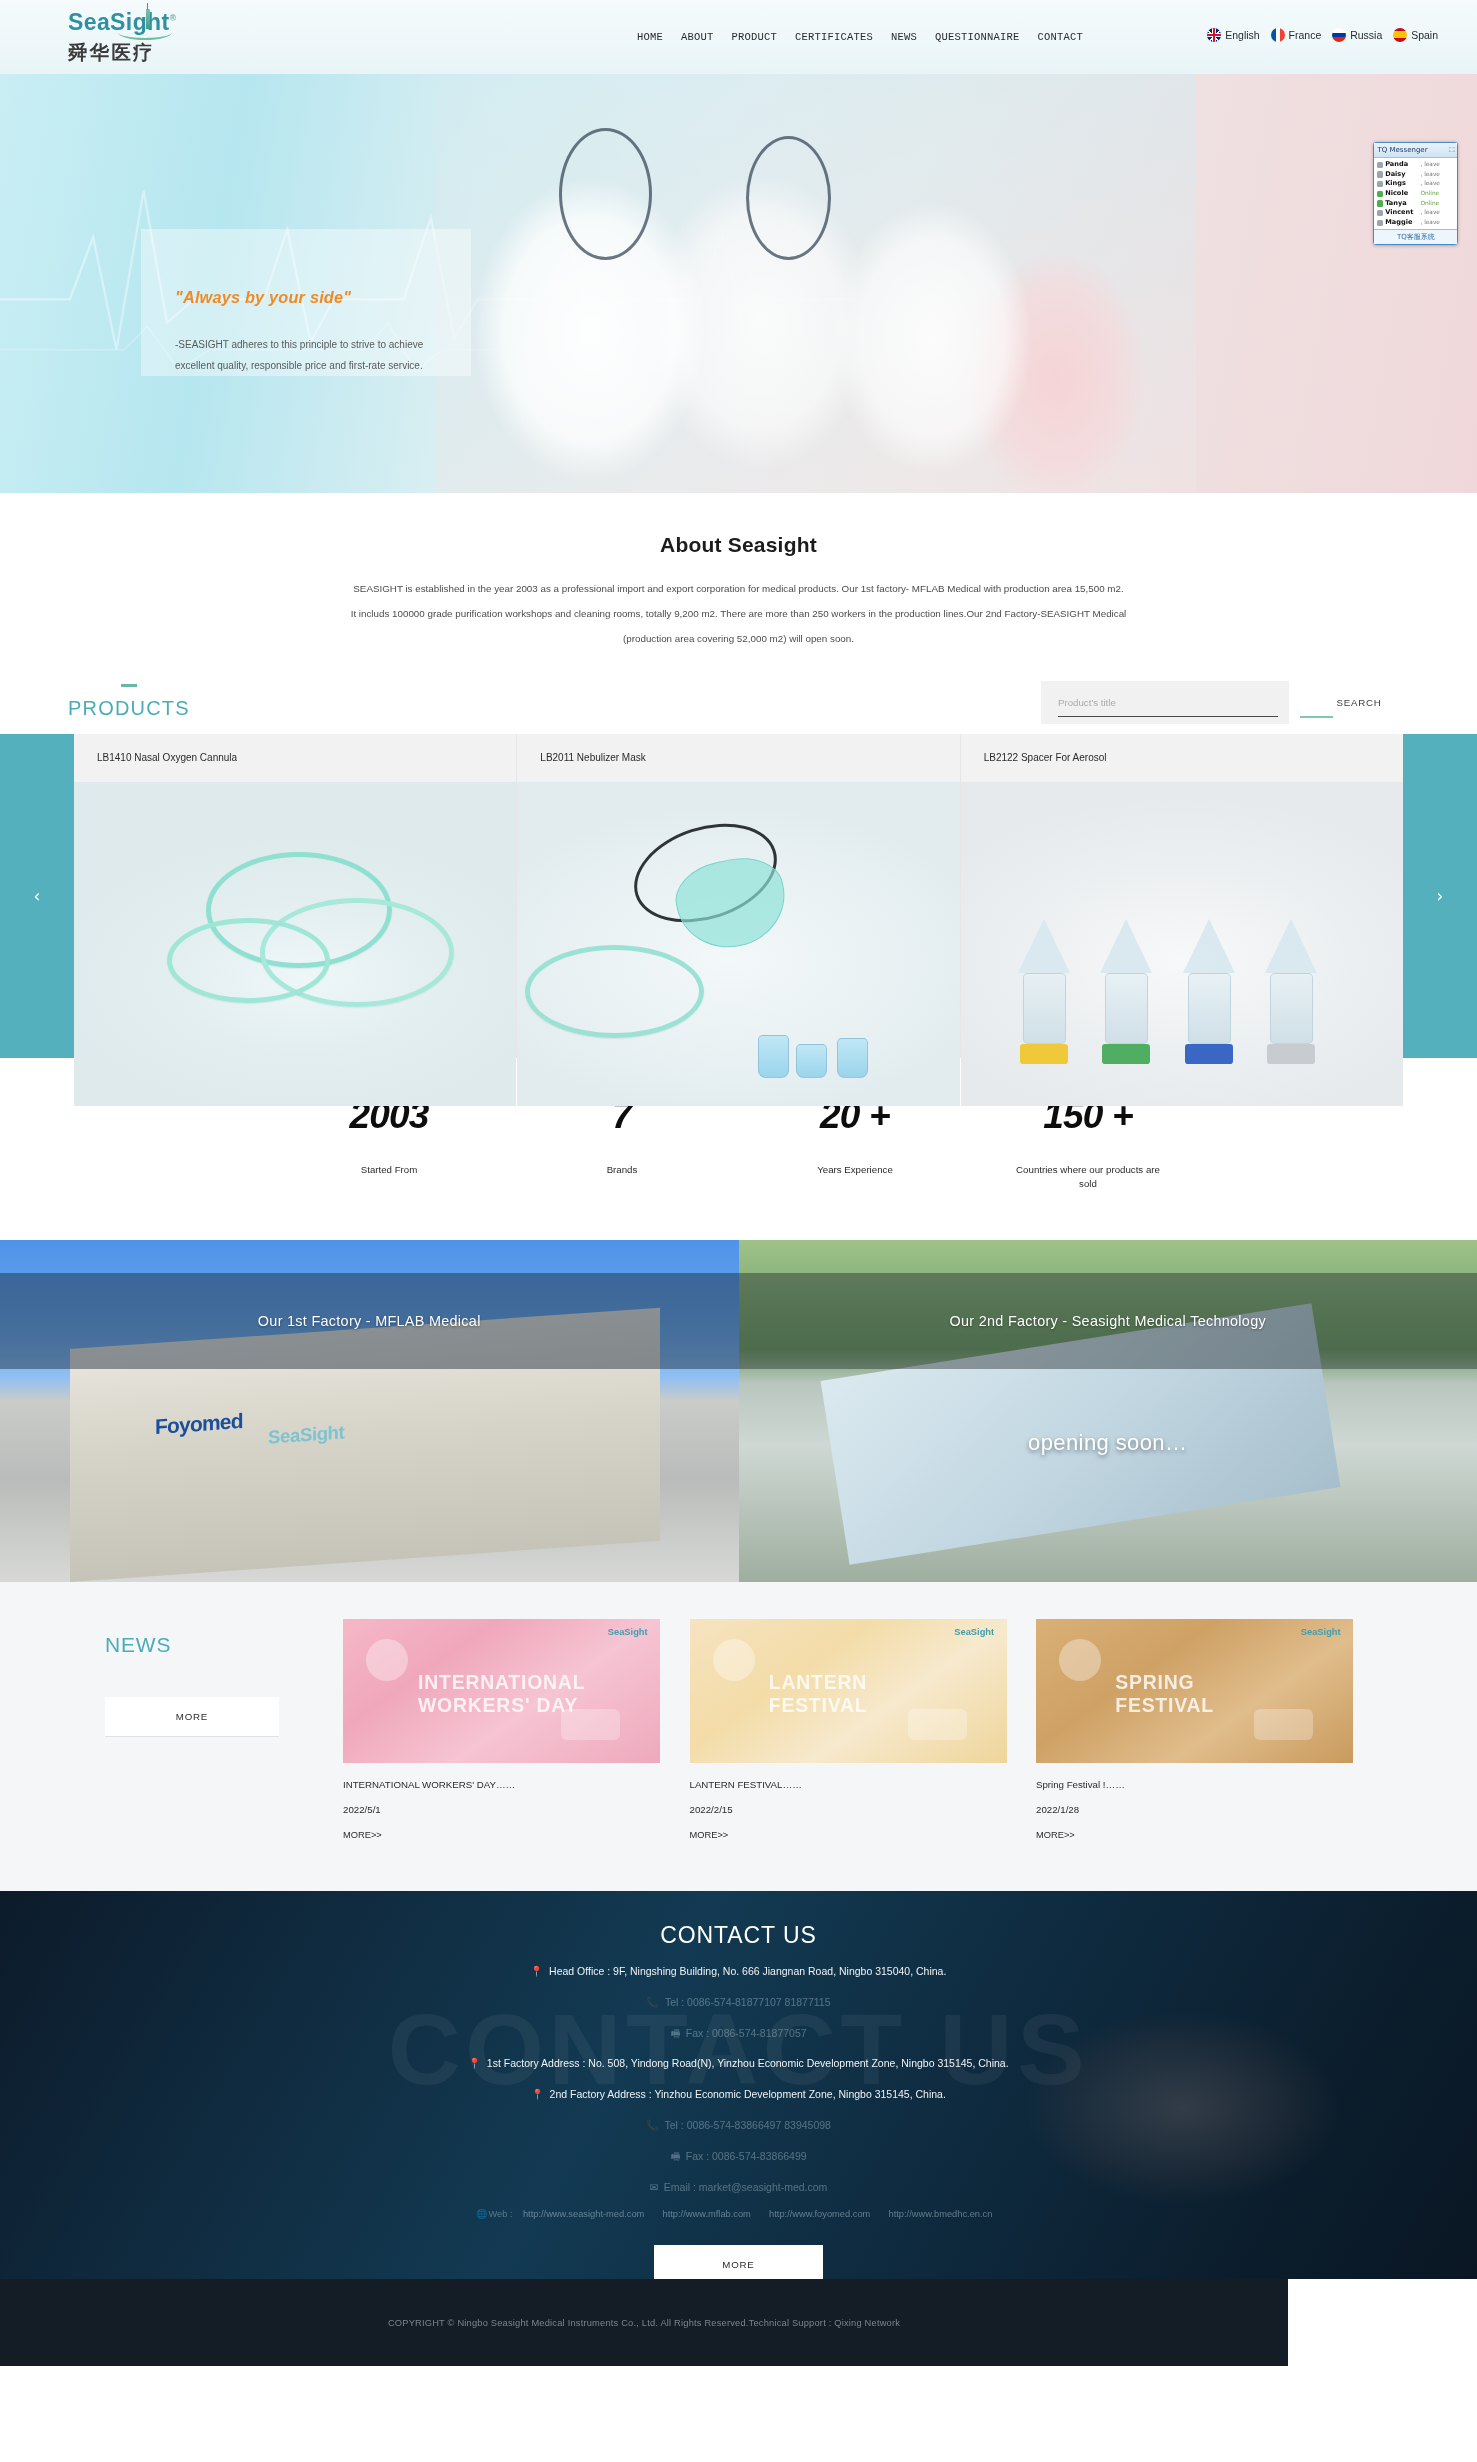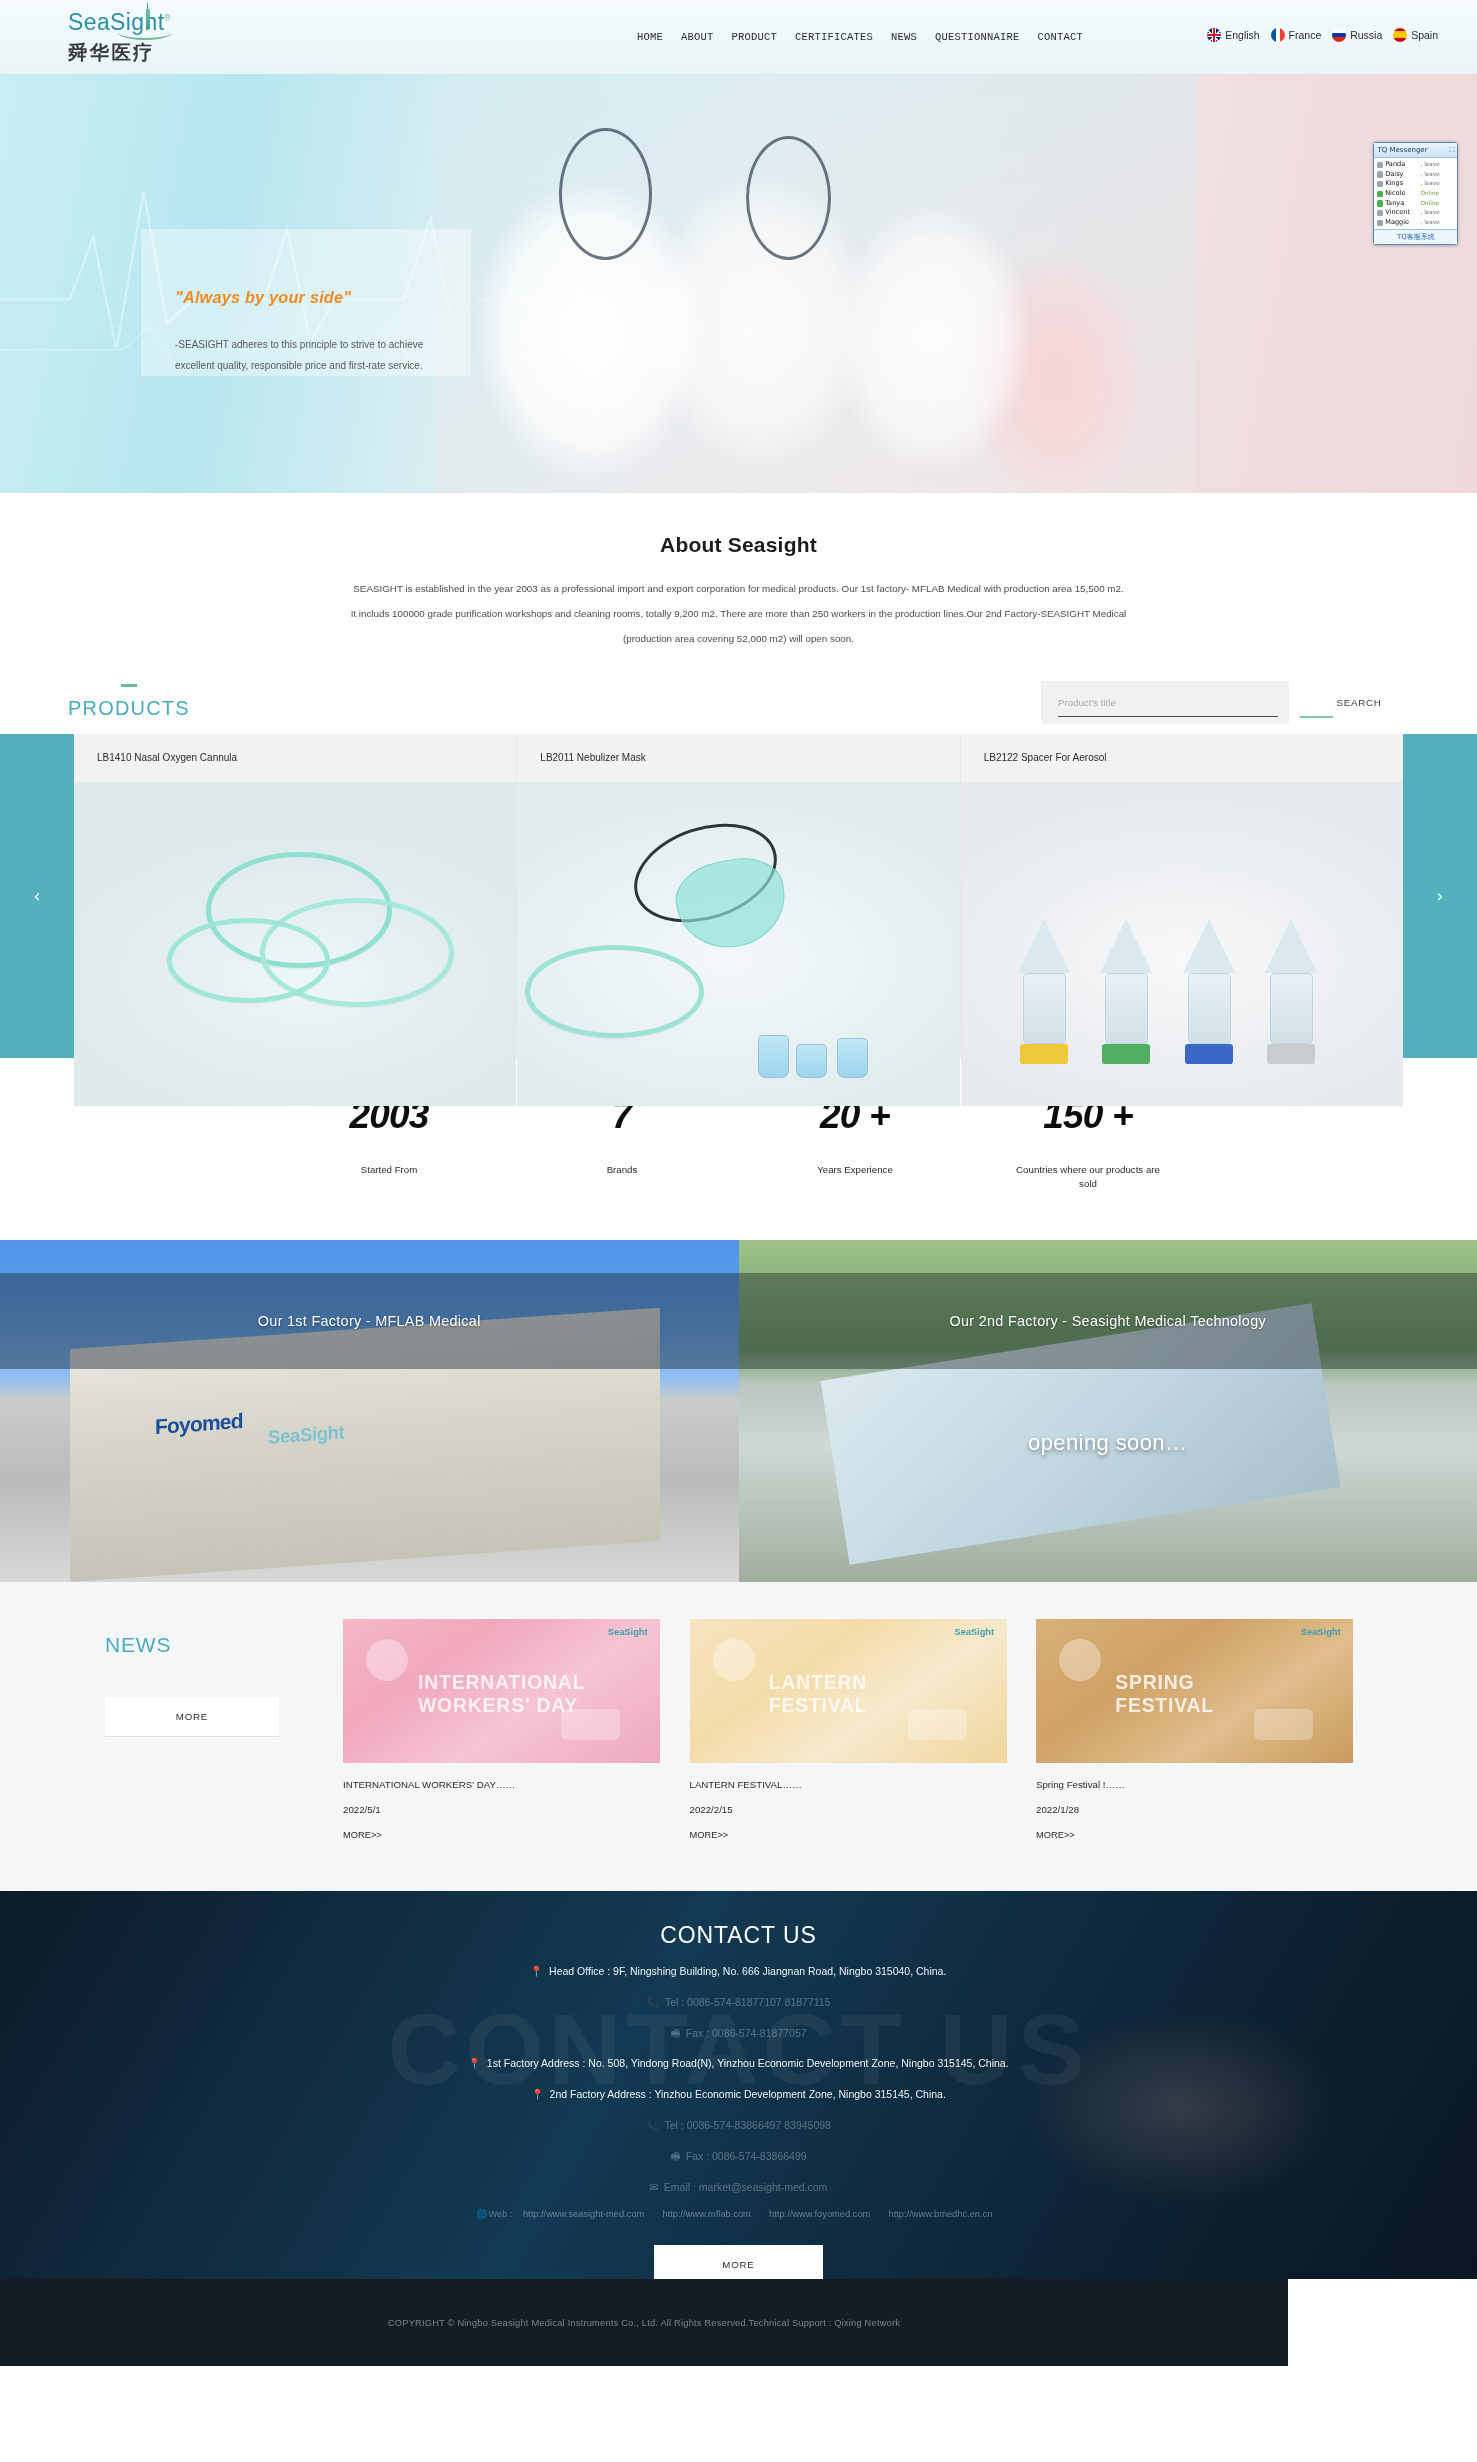--- a/index.html
+++ b/index.html
@@ -11,21 +11,21 @@
     -webkit-font-smoothing:antialiased;
   }
 
   
   .header {
     position:relative; height:74px; width:1477px;
     background:linear-gradient(180deg,#f5fbfc 0%, #eef7f9 60%, #e8f4f7 100%);
     z-index:40;
   }
   .logo { position:absolute; left:68px; top:11px; width:147px; }
-  .logo-top { font-size:23px; font-weight:normal; letter-spacing:0.4px; line-height:1; }
+  .logo-top { font-size:23px; font-weight:bold; letter-spacing:0.4px; line-height:1; }
   .logo-sea { color:#2f8fa3; }
   .logo-reg { font-size:8.5px; vertical-align:super; color:#6aae9a; }
   .logo-needle {
     position:absolute; left:78px; top:-1.6px; width:3.9px; height:20px;
     background:linear-gradient(180deg,#7cc3a8,#3f9c8a);
     border-radius:0.8px 0.8px 0 0;
   }
   .logo-needle:after {
     content:""; position:absolute; left:0.8px; top:-6.2px; width:1.6px; height:7px; background:#3f9c8a;
   }
@@ -111,21 +111,21 @@
     padding:0 3.1px; font-size:7px; color:#1c3d63; border-bottom:0.8px solid #9cc0e0;
   }
   .tq-min { color:#2a6cb0; font-size:7px; }
   .tq-list { padding:2.3px 2.3px 1.6px 2.3px; background:#fff; }
   .tq-row {
     display:flex; align-items:center; gap:2.3px; font-size:6.6px; color:#111;
     height:9.7px; line-height:9.7px; white-space:nowrap; overflow:hidden;
   }
   .tq-av { width:6.2px; height:6.2px; border-radius:1.6px; background:#9aa6ae; flex:0 0 auto; }
   .tq-av.on { background:#4caf50; }
-  .tq-name { flex:0 0 auto; width:33px; overflow:hidden; }
+  .tq-name { flex:0 0 auto; width:33px; overflow:hidden;font-weight:bold; }
   .tq-state { color:#777; font-size:5.8px; }
   .tq-state.online { color:#6c9f3f; }
   .tq-foot {
     border-top:0.8px solid #9cc0e0; background:#eef6fd; text-align:center;
     font-size:7px; color:#2a6cb0; padding:1.6px 0 2.3px;
   }
 
   
   .about { width:1477px; padding:40px 0 17px; background:#fff; text-align:center; }
   .about h2 { font-size:21px; font-weight:bold; color:#1c1c1c; letter-spacing:0.2px; }

